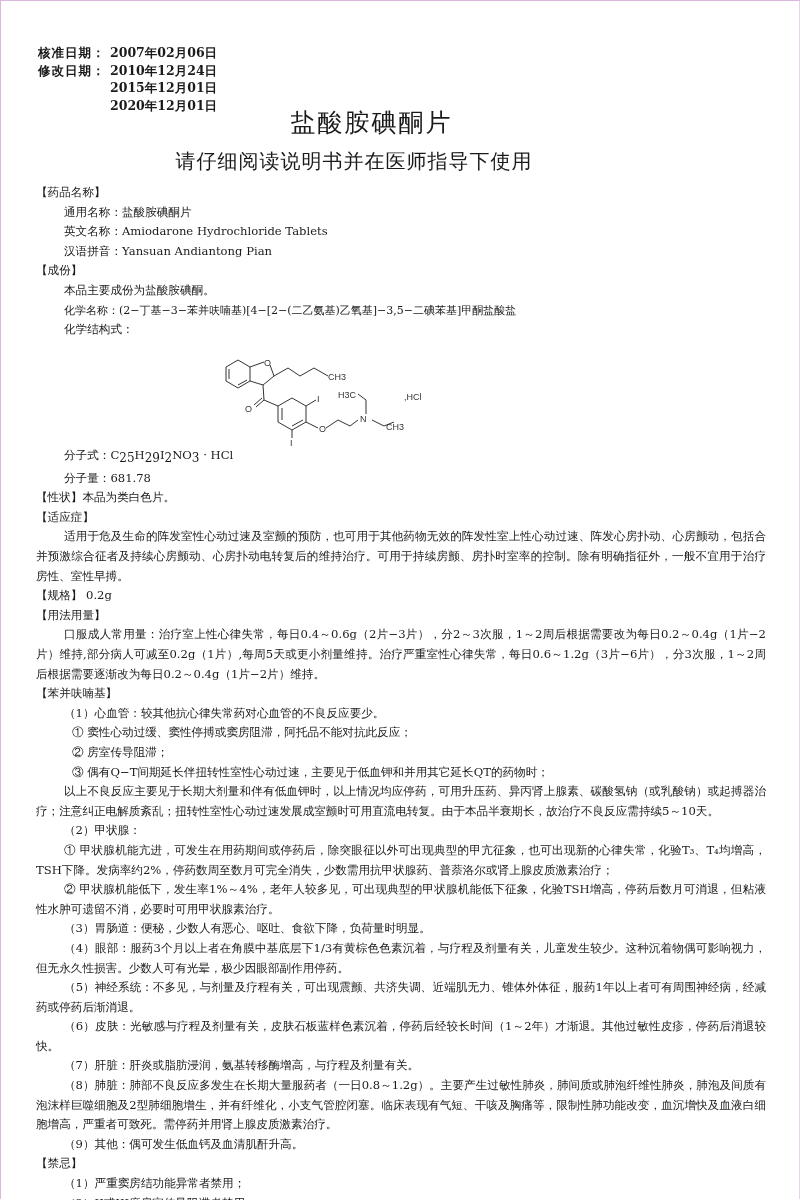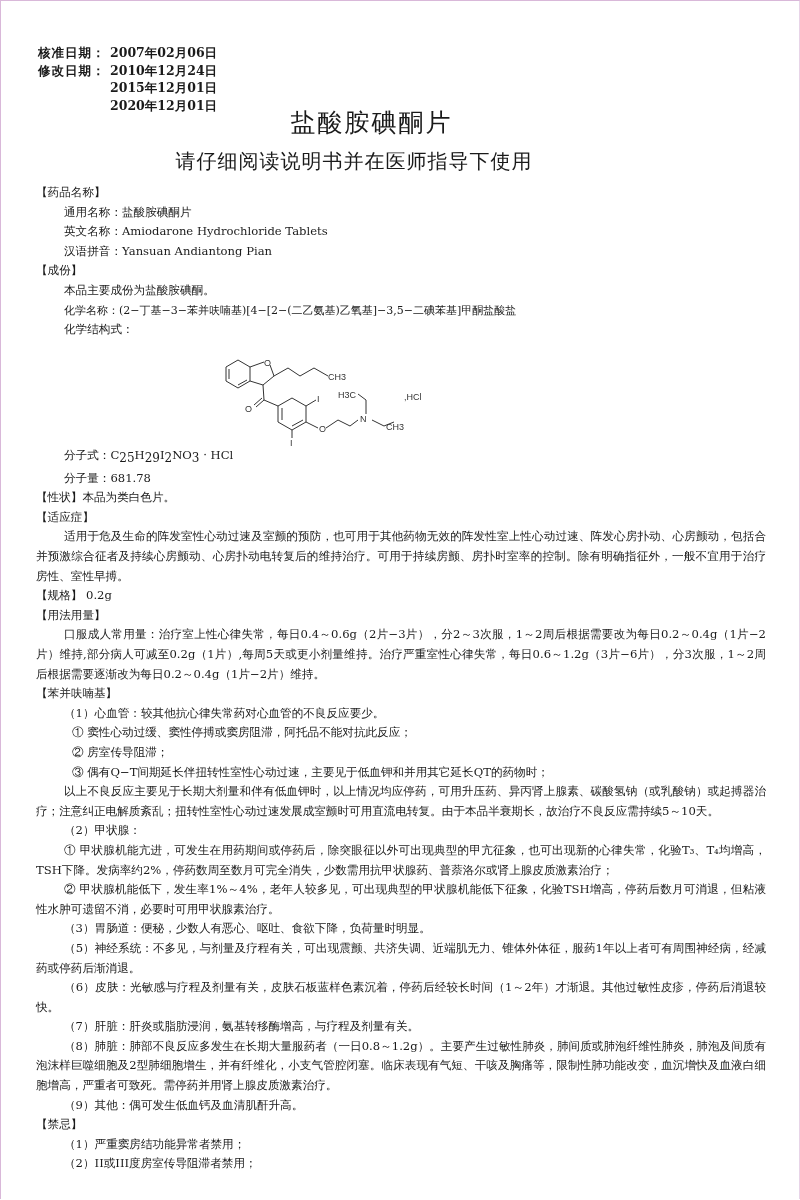--- a/index.html
+++ b/index.html
@@ -147,20 +147,21 @@
   <div class="h">【苯并呋喃基】</div>
   <div class="ind1">（1）心血管：较其他抗心律失常药对心血管的不良反应要少。</div>
   <div class="ind3">① 窦性心动过缓、窦性停搏或窦房阻滞，阿托品不能对抗此反应；</div>
   <div class="ind3">② 房室传导阻滞；</div>
   <div class="ind3">③ 偶有Q−T间期延长伴扭转性室性心动过速，主要见于低血钾和并用其它延长QT的药物时；</div>
   <div class="para">以上不良反应主要见于长期大剂量和伴有低血钾时，以上情况均应停药，可用升压药、异丙肾上腺素、碳酸氢钠（或乳酸钠）或起搏器治疗；注意纠正电解质紊乱；扭转性室性心动过速发展成室颤时可用直流电转复。由于本品半衰期长，故治疗不良反应需持续5～10天。</div>
   <div class="ind1">（2）甲状腺：</div>
   <div class="para">① 甲状腺机能亢进，可发生在用药期间或停药后，除突眼征以外可出现典型的甲亢征象，也可出现新的心律失常，化验T₃、T₄均增高，TSH下降。发病率约2%，停药数周至数月可完全消失，少数需用抗甲状腺药、普萘洛尔或肾上腺皮质激素治疗；</div>
   <div class="para">② 甲状腺机能低下，发生率1%～4%，老年人较多见，可出现典型的甲状腺机能低下征象，化验TSH增高，停药后数月可消退，但粘液性水肿可遗留不消，必要时可用甲状腺素治疗。</div>
   <div class="para">（3）胃肠道：便秘，少数人有恶心、呕吐、食欲下降，负荷量时明显。</div>
+  <div class="para">（4）眼部：服药3个月以上者在角膜中基底层下1/3有黄棕色色素沉着，与疗程及剂量有关，儿童发生较少。这种沉着物偶可影响视力，但无永久性损害。少数人可有光晕，极少因眼部副作用停药。</div>
   <div class="para">（5）神经系统：不多见，与剂量及疗程有关，可出现震颤、共济失调、近端肌无力、锥体外体征，服药1年以上者可有周围神经病，经减药或停药后渐消退。</div>
   <div class="para">（6）皮肤：光敏感与疗程及剂量有关，皮肤石板蓝样色素沉着，停药后经较长时间（1～2年）才渐退。其他过敏性皮疹，停药后消退较快。</div>
   <div class="para">（7）肝脏：肝炎或脂肪浸润，氨基转移酶增高，与疗程及剂量有关。</div>
   <div class="para">（8）肺脏：肺部不良反应多发生在长期大量服药者（一日0.8～1.2g）。主要产生过敏性肺炎，肺间质或肺泡纤维性肺炎，肺泡及间质有泡沫样巨噬细胞及2型肺细胞增生，并有纤维化，小支气管腔闭塞。临床表现有气短、干咳及胸痛等，限制性肺功能改变，血沉增快及血液白细胞增高，严重者可致死。需停药并用肾上腺皮质激素治疗。</div>
   <div class="para">（9）其他：偶可发生低血钙及血清肌酐升高。</div>
 
   <div class="h">【禁忌】</div>
   <div class="ind1">（1）严重窦房结功能异常者禁用；</div>
   <div class="ind1">（2）II或III度房室传导阻滞者禁用；</div>
 

